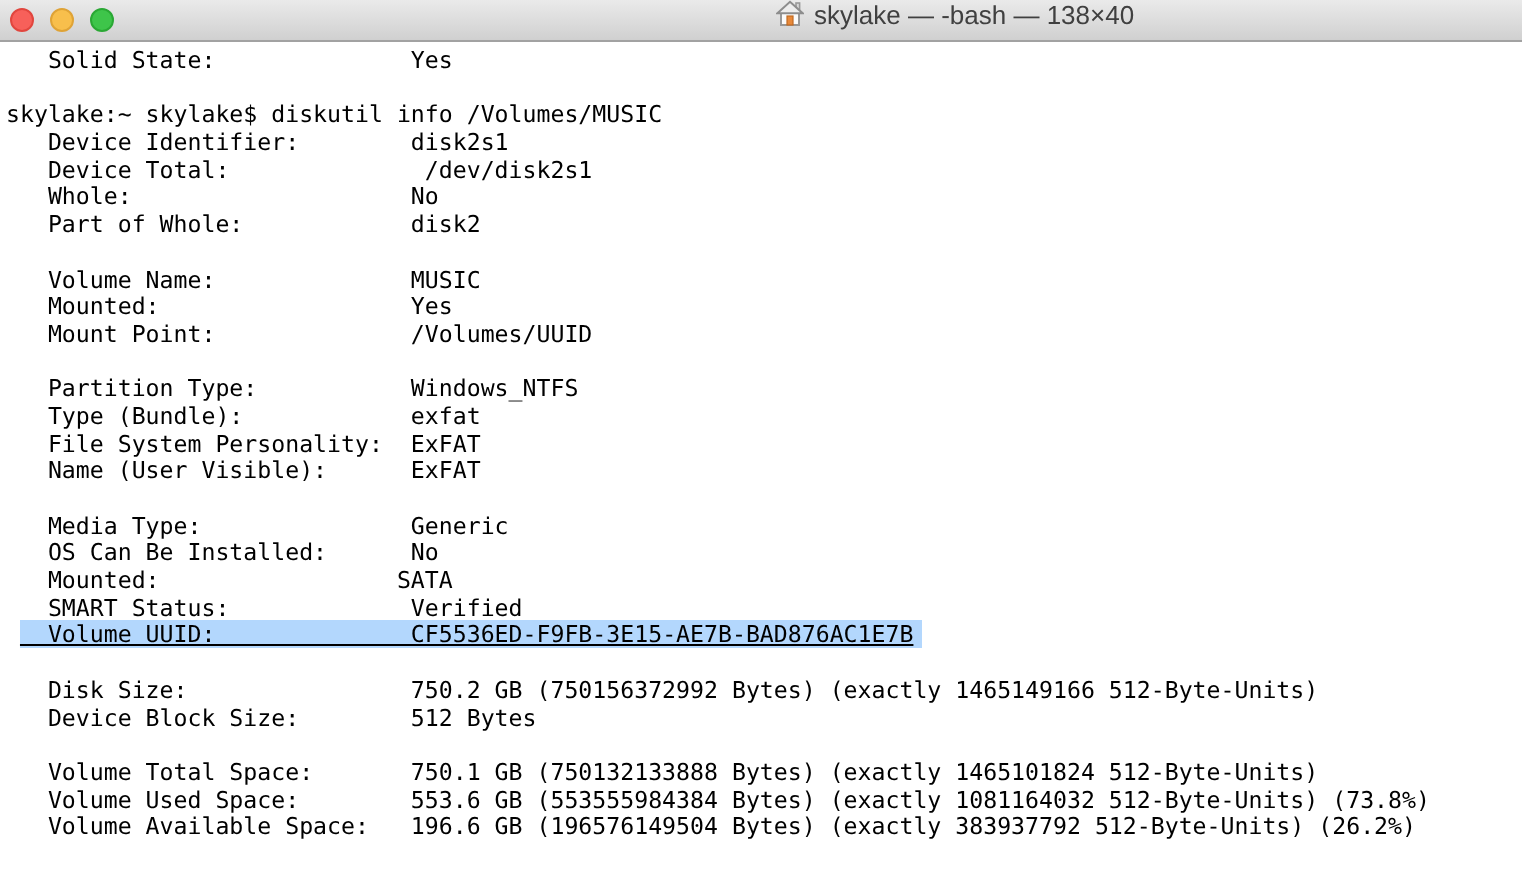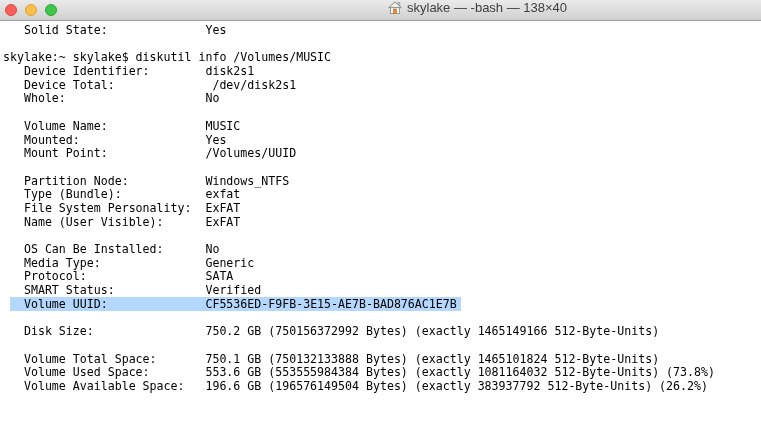--- a/index.html
+++ b/index.html
@@ -52,20 +52,21 @@
     font-family: "DejaVu Sans Mono", "Liberation Mono", monospace;
     font-size: 11.6px;
     line-height: 13.7px;
     height: 13.7px;
     color: #000000;
     white-space: pre;
   }
   .line .hl {
     background: #b3d7fd;
     padding-right: 4px;
+    text-decoration: underline;
   }
 </style>
 </head>
 <body>
 
 <div class="titlebar">
   <div class="traffic-lights">
     <div class="tl close"></div>
     <div class="tl minimize"></div>
     <div class="tl zoom"></div>
@@ -83,34 +84,36 @@
   </div>
 </div>
 
 <div class="terminal">
     <div class="line">   Solid State:              Yes</div>
     <div class="line"></div>
     <div class="line">skylake:~ skylake$ diskutil info /Volumes/MUSIC</div>
     <div class="line">   Device Identifier:        disk2s1</div>
     <div class="line">   Device Total:              /dev/disk2s1</div>
     <div class="line">   Whole:                    No</div>
+    <div class="line">   Part of Whole:            disk2</div>
     <div class="line"></div>
     <div class="line">   Volume Name:              MUSIC</div>
     <div class="line">   Mounted:                  Yes</div>
     <div class="line">   Mount Point:              /Volumes/UUID</div>
     <div class="line"></div>
-    <div class="line">   Partition Node:           Windows_NTFS</div>
+    <div class="line">   Partition Type:           Windows_NTFS</div>
     <div class="line">   Type (Bundle):            exfat</div>
     <div class="line">   File System Personality:  ExFAT</div>
     <div class="line">   Name (User Visible):      ExFAT</div>
     <div class="line"></div>
+    <div class="line">   Media Type:               Generic</div>
     <div class="line">   OS Can Be Installed:      No</div>
-    <div class="line">   Media Type:               Generic</div>
-    <div class="line">   Protocol:                 SATA</div>
+    <div class="line">   Mounted:                 SATA</div>
     <div class="line">   SMART Status:             Verified</div>
     <div class="line"><span> </span><span class="hl">  Volume UUID:              CF5536ED-F9FB-3E15-AE7B-BAD876AC1E7B</span></div>
     <div class="line"></div>
     <div class="line">   Disk Size:                750.2 GB (750156372992 Bytes) (exactly 1465149166 512-Byte-Units)</div>
+    <div class="line">   Device Block Size:        512 Bytes</div>
     <div class="line"></div>
     <div class="line">   Volume Total Space:       750.1 GB (750132133888 Bytes) (exactly 1465101824 512-Byte-Units)</div>
     <div class="line">   Volume Used Space:        553.6 GB (553555984384 Bytes) (exactly 1081164032 512-Byte-Units) (73.8%)</div>
     <div class="line">   Volume Available Space:   196.6 GB (196576149504 Bytes) (exactly 383937792 512-Byte-Units) (26.2%)</div>
   </div>
 
 </body></html>

